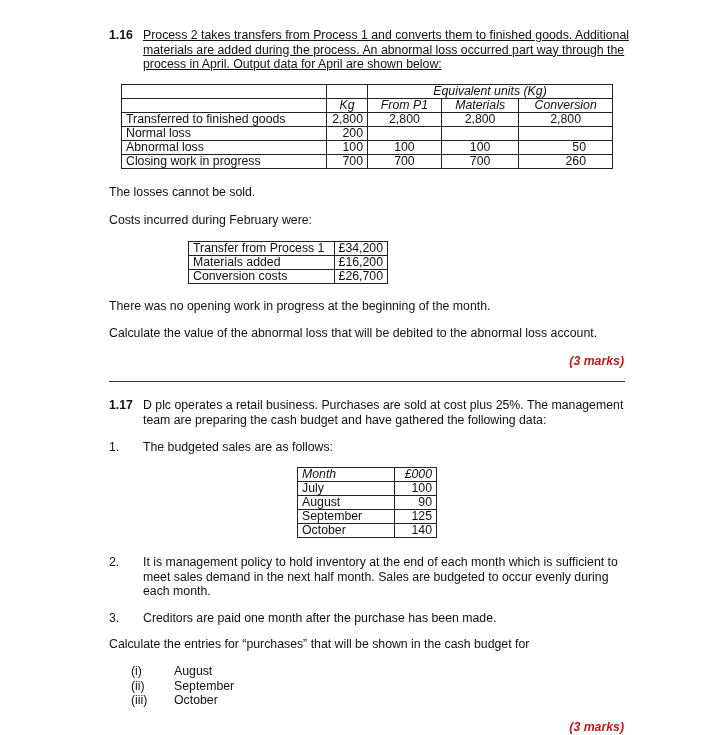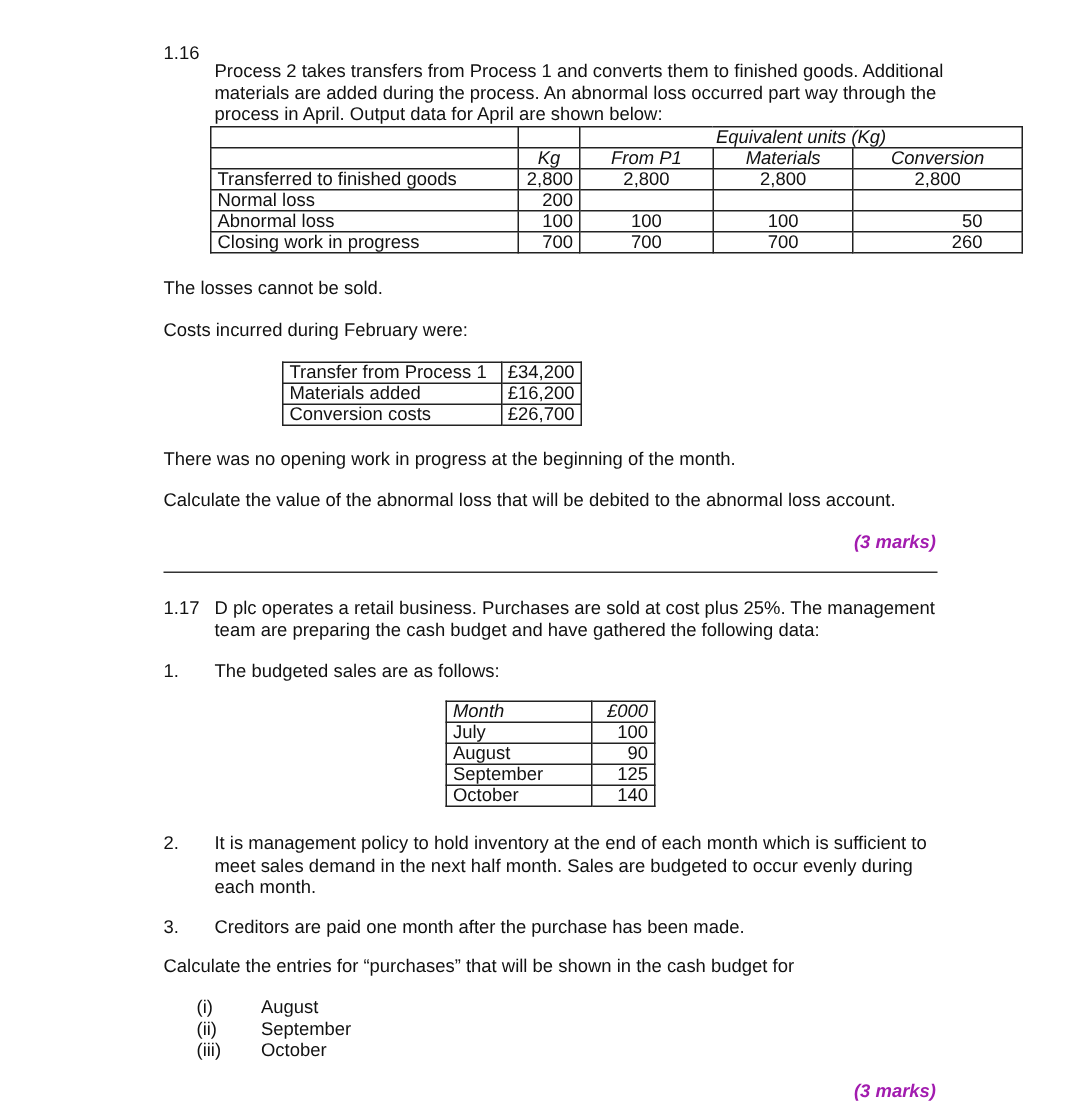--- a/index.html
+++ b/index.html
@@ -1,39 +1,39 @@
 <!DOCTYPE html>
 <html><head>
 <meta charset="utf-8">
 <style>
   html, body { margin:0; padding:0; background:#ffffff; }
   body { width:720px; height:735px; position:relative; overflow:hidden;
          font-family:"Liberation Sans", sans-serif; color:#111; font-size:12.3px; }
   .abs { position:absolute; white-space:nowrap; }
-  .qnum { font-weight:normal; }
+  .qnum { font-weight:bold; }
   table { border-collapse:collapse; position:absolute; font-size:12.3px; }
   td { border:1px solid #222; padding:0 4px; height:13px; line-height:13px; }
   .r { text-align:right; }
   .c { text-align:center; }
   .i { font-style:italic; }
-  .marks { font-weight:bold; font-style:italic; color:#a21caf; }
+  .marks { font-weight:bold; font-style:italic; color:#b91c1c; }
   .rule { position:absolute; left:109px; width:516px; height:1px; background:#333; }
   .para { position:absolute; line-height:14.5px; }
 </style>
 </head>
 <body>
 
 <div class="abs qnum" style="left:109px;top:28px;">1.16</div>
-<div class="para" style="left:143px;top:40px;">
+<div class="para" style="left:143px;top:28px;text-decoration:underline;">
   <div>Process 2 takes transfers from Process 1 and converts them to finished goods. Additional</div>
   <div>materials are added during the process. An abnormal loss occurred part way through the</div>
   <div>process in April. Output data for April are shown below:</div>
 </div>
 
-<table style="left:140px;top:84px;width:542px;padding-left:24px;">
+<table style="left:121px;top:84px;width:492px;padding-left:24px;">
   <tbody>
       <tr>
     <td style="width:196px;"></td>
     <td style="width:32px;"></td>
     <td colspan="3" class="c i">Equivalent units (Kg)</td>
   </tr>
   <tr>
     <td></td>
     <td class="c i">Kg</td>
     <td class="c i">From P1</td>

